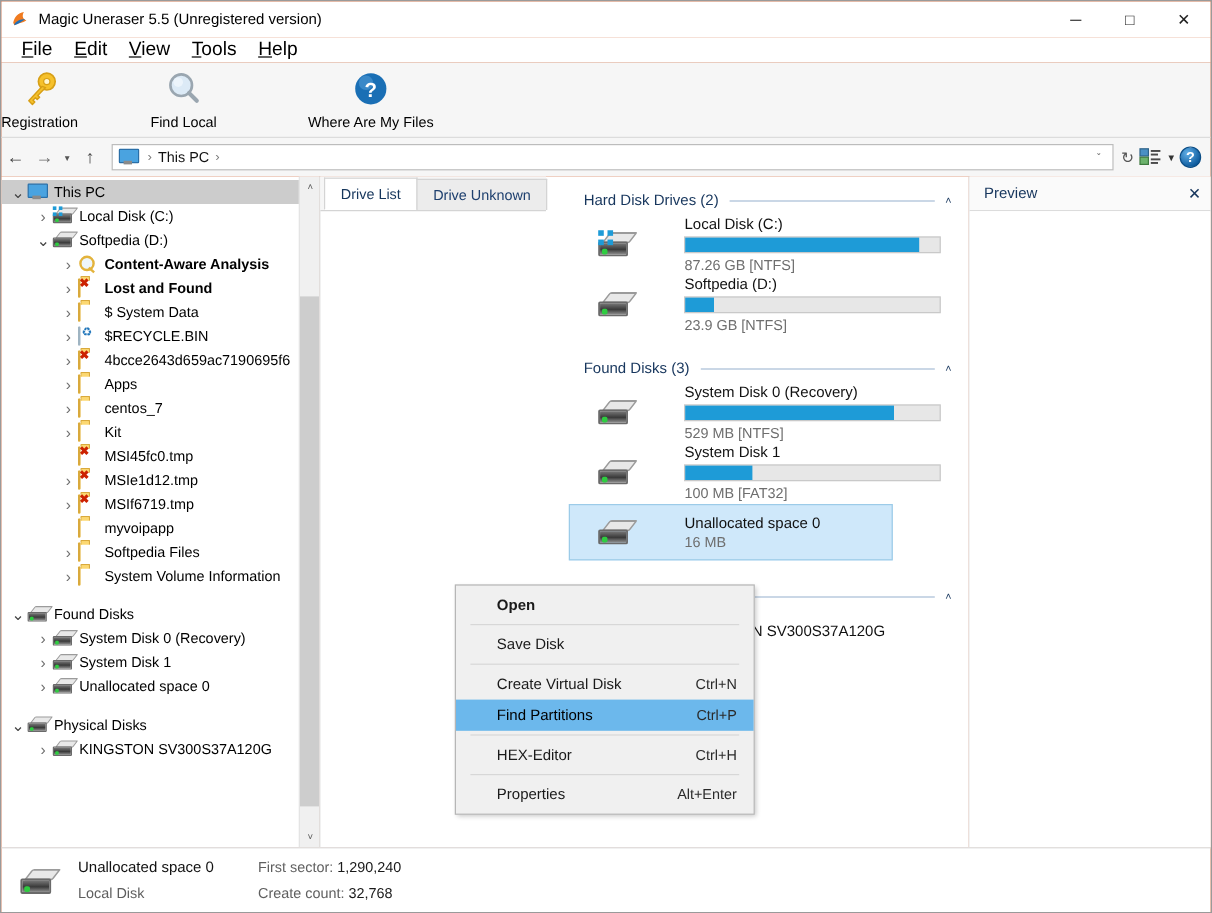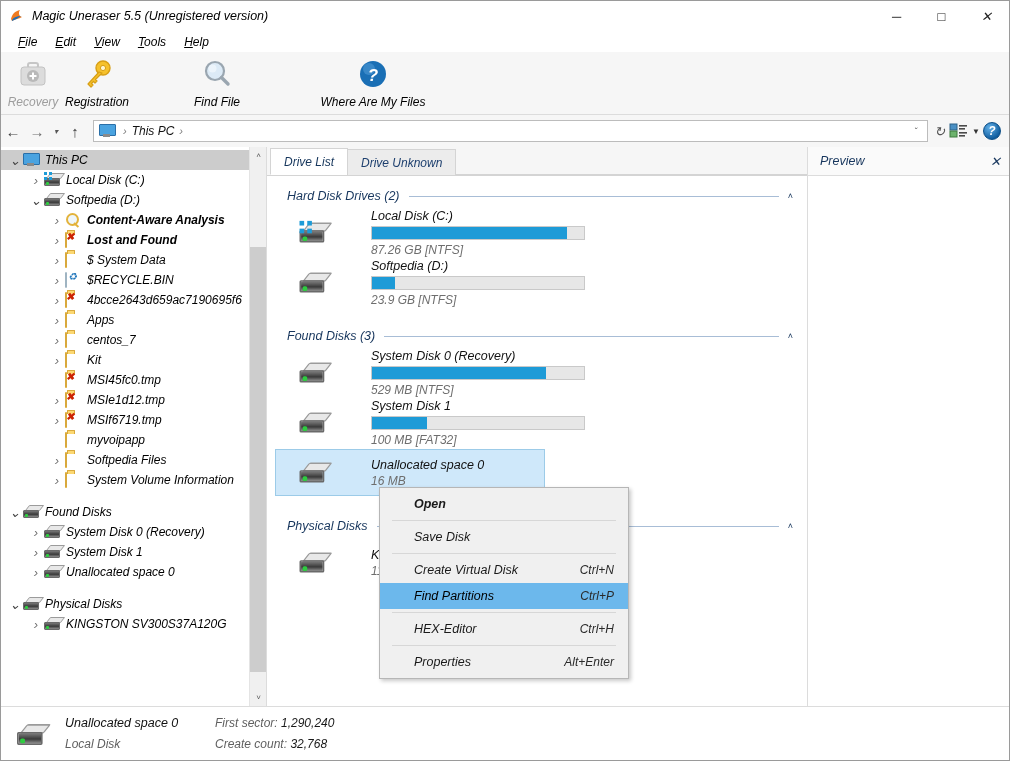--- a/index.html
+++ b/index.html
@@ -10,21 +10,20 @@
     background: #ffffff;
     overflow: hidden;
     -webkit-font-smoothing: antialiased;
   }
   #app {
     position: relative;
     width: 1010px; height: 761px;
     border: 1px solid #9a9a9a;
     background: #c2410c;
     overflow: hidden;
-    font-style: italic;
   }
 
   
   .titlebar {
     position: absolute; left: 0; top: 0; width: 1008px; height: 30px;
     background: #ffffff;
     display: flex; align-items: center;
   }
   .title-icon {
     width: 16px; height: 16px; margin-left: 8px; margin-right: 7px;
@@ -43,21 +42,21 @@
     color: #222; font-size: 13px; line-height: 1;
   }
 
   
   .menubar {
     position: absolute; left: 0; top: 30px; width: 1008px; height: 21px;
     background: #ffffff;
     display: flex; align-items: center; padding-left: 8px;
   }
   .menu-item {
-    font-size: 12px; color: #000; padding: 2px 9px; white-space: nowrap;
+    font-size: 16px; color: #000; padding: 2px 9px; white-space: nowrap;
   }
   .menu-item u { text-decoration: underline; }
 
   
   .toolbar {
     position: absolute; left: 0; top: 51px; width: 1008px; height: 63px;
     background: #f6f6f6;
     border-bottom: 1px solid #dcdcdc;
     display: flex; align-items: flex-start; padding-top: 3px;
   }
@@ -212,21 +211,21 @@
   }
   .sb-arrow.bot { position:absolute; bottom:0; left:0; }
   .sb-thumb {
     position:absolute; left:0; width:17px; background:#cdcdcd;
   }
 
   
   .main {
     flex: 1; height: 559px; position: relative; background: #ffffff;
     border-left: 1px solid #dcdcdc;
-    display: flex; flex-direction: column;
+    display: flex; flex-direction: row; gap: 11px;
   }
   .tabstrip {
     height: 29px; background:#f6f6f6; border-bottom:1px solid #d4d4d4;
     display:flex; align-items:flex-end; padding-left:3px;
   }
   .tab {
     height:26px; padding:0 13px; display:flex; align-items:center;
     font-size:12px; color:#1d3f6e; background:#ececec;
     border:1px solid #d4d4d4; border-bottom:none; margin-right:-1px;
   }
@@ -327,53 +326,41 @@
   <div class="menubar" id="menubar">
       <div class="menu-item"><u>F</u>ile</div>
       <div class="menu-item"><u>E</u>dit</div>
       <div class="menu-item"><u>V</u>iew</div>
       <div class="menu-item"><u>T</u>ools</div>
       <div class="menu-item"><u>H</u>elp</div>
     </div>
 
   <div class="toolbar">
 
-    <div class="tb-btn disabled">
-      <div class="tb-ico">
-        <svg width="34" height="34" viewBox="0 0 34 34">
-          <rect x="12" y="5" width="10" height="5" rx="2" fill="none" stroke="#c6c6c6" stroke-width="2"></rect>
-          <rect x="5" y="9" width="24" height="18" rx="3" fill="#dcdcdc" stroke="#c2c2c2"></rect>
-          <circle cx="17" cy="18" r="6" fill="#b9b9b9"></circle>
-          <rect x="16" y="14.5" width="2" height="7" fill="#fff"></rect>
-          <rect x="13.5" y="17" width="7" height="2" fill="#fff"></rect>
-        </svg>
-      </div>
-      <div class="tb-lbl">Recovery</div>
-    </div>
 
     <div class="tb-btn">
       <div class="tb-ico">
         <svg width="34" height="34" viewBox="0 0 34 34">
           <circle cx="23" cy="10" r="7" fill="#f6c12b" stroke="#d79f16" stroke-width="1.4"></circle>
           <circle cx="23" cy="10" r="2.6" fill="#fff6d0" stroke="#d79f16"></circle>
           <path d="M19 14 L8 26 L11 29 L13 27 L11.5 25.5 L13.5 23.5 L15 25 L17 23 L15.5 21.5 L22 15 Z" fill="#f6c12b" stroke="#d79f16" stroke-width="1.2" stroke-linejoin="round"></path>
         </svg>
       </div>
       <div class="tb-lbl">Registration</div>
     </div>
 
     <div class="tb-btn" style="margin-left:56px;">
       <div class="tb-ico">
         <svg width="34" height="34" viewBox="0 0 34 34">
           <circle cx="15" cy="13" r="9" fill="#dceaf6" stroke="#9aa6b0" stroke-width="2.2"></circle>
           <circle cx="12.5" cy="10.5" r="4" fill="#eef6fc" opacity=".85"></circle>
           <path d="M21.5 19.5 L28 26" stroke="#9aa6b0" stroke-width="3.4" stroke-linecap="round"></path>
         </svg>
       </div>
-      <div class="tb-lbl">Find File</div>
+      <div class="tb-lbl">Find Local</div>
     </div>
 
     <div class="tb-btn wide" style="margin-left:64px;">
       <div class="tb-ico">
         <svg width="34" height="34" viewBox="0 0 34 34">
           <circle cx="17" cy="16" r="13" fill="#1a6fb5"></circle>
           <circle cx="13" cy="11" r="6" fill="#4e9ad6" opacity=".6"></circle>
           <text x="17" y="23" font-size="17" font-weight="bold" fill="#ffffff" text-anchor="middle" font-family="Liberation Sans">?</text>
         </svg>
       </div>

